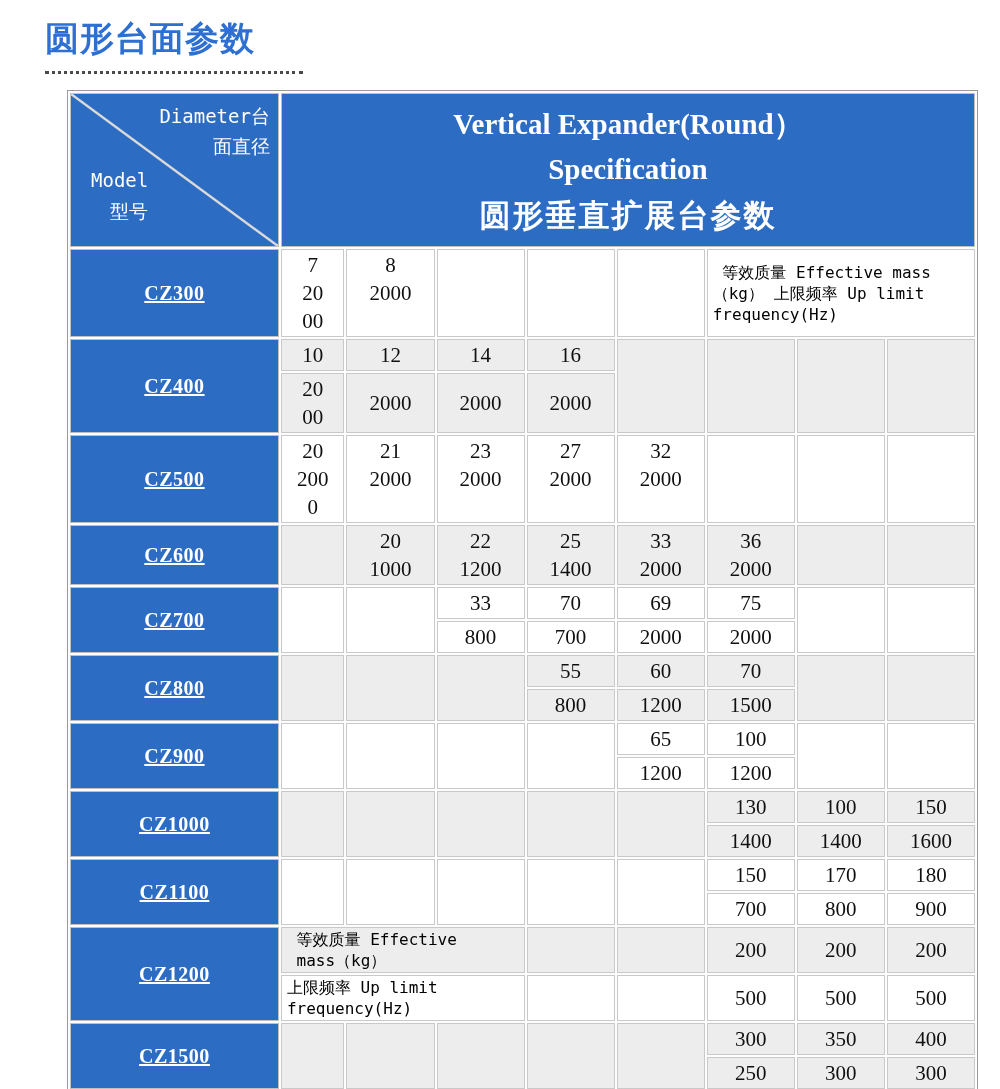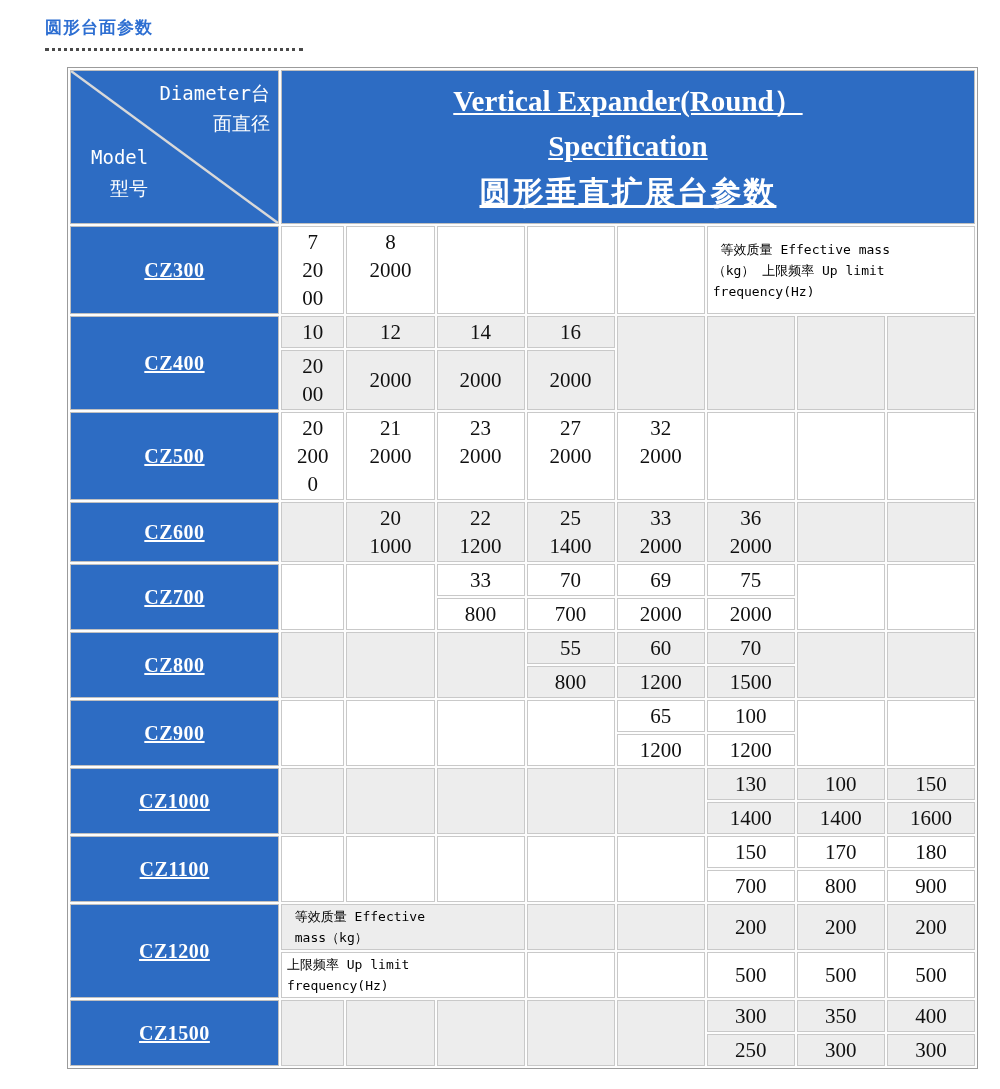--- a/index.html
+++ b/index.html
@@ -12,21 +12,21 @@
   *{box-sizing:border-box;}
   html,body{margin:0;padding:0;}
   body{
     width:1000px;height:1089px;background:#ffffff;
     font-family:"Liberation Serif", serif;
     position:relative;overflow:hidden;
   }
   .page-title{
     margin:16px 11px 0 45px;
     font-family:"Liberation Sans", sans-serif;
-    font-size:17px;font-weight:bold;color:var(--title-blue);
+    font-size:34px;font-weight:bold;color:var(--title-blue);
     letter-spacing:1px;
   }
   .dotted-divider{
     width:258px;height:0;margin:9px 0 0 45px;
     border-bottom:3px dotted #4a4a4a;
   }
   table.spec{
     border-collapse:separate;border-spacing:2px;
     border:1px solid var(--outer-border);
     margin:16px 0 0 67px;
@@ -48,21 +48,21 @@
     position:relative;text-align:right;padding:7px 8px 0 0;
     font-family:"DejaVu Sans Mono", monospace;
     font-size:19px;line-height:30px;white-space:pre;
   }
   .corner-bottom{
     position:relative;text-align:left;padding:4px 0 0 20px;
     font-family:"DejaVu Sans Mono", monospace;
     font-size:19px;line-height:31px;white-space:pre;
   }
   
-  td.main-header{vertical-align:middle;padding:4px 0;text-decoration:underline;}
+  td.main-header{vertical-align:middle;padding:4px 0;}
   .h-en{
     font-family:"Liberation Serif", serif;font-weight:bold;
     font-size:29px;line-height:45px;color:#fff;
   }
   .h-cn{
     font-family:"Liberation Serif", serif;font-weight:bold;
     font-size:31px;line-height:47px;color:#fff;letter-spacing:2px;
   }
   
   td.model{
@@ -72,21 +72,21 @@
   
   td.num{
     font-family:"Liberation Serif", serif;
     font-size:21px;line-height:28px;
     vertical-align:top;white-space:pre;
   }
   td.sub{height:29px;vertical-align:middle;}
   
   td.note{
     font-family:"DejaVu Sans Mono", monospace;
-    font-size:13px;line-height:21px;text-align:left;
+    font-size:16px;line-height:21px;text-align:left;
     white-space:pre;padding-left:5px;vertical-align:middle;color:#000;
   }
   td.w{background:#ffffff;}
   td.g{background:var(--gray-row);}
 </style>
 </head>
 <body>
 
 <div class="page-title">圆形台面参数</div>
 <div class="dotted-divider"></div>

